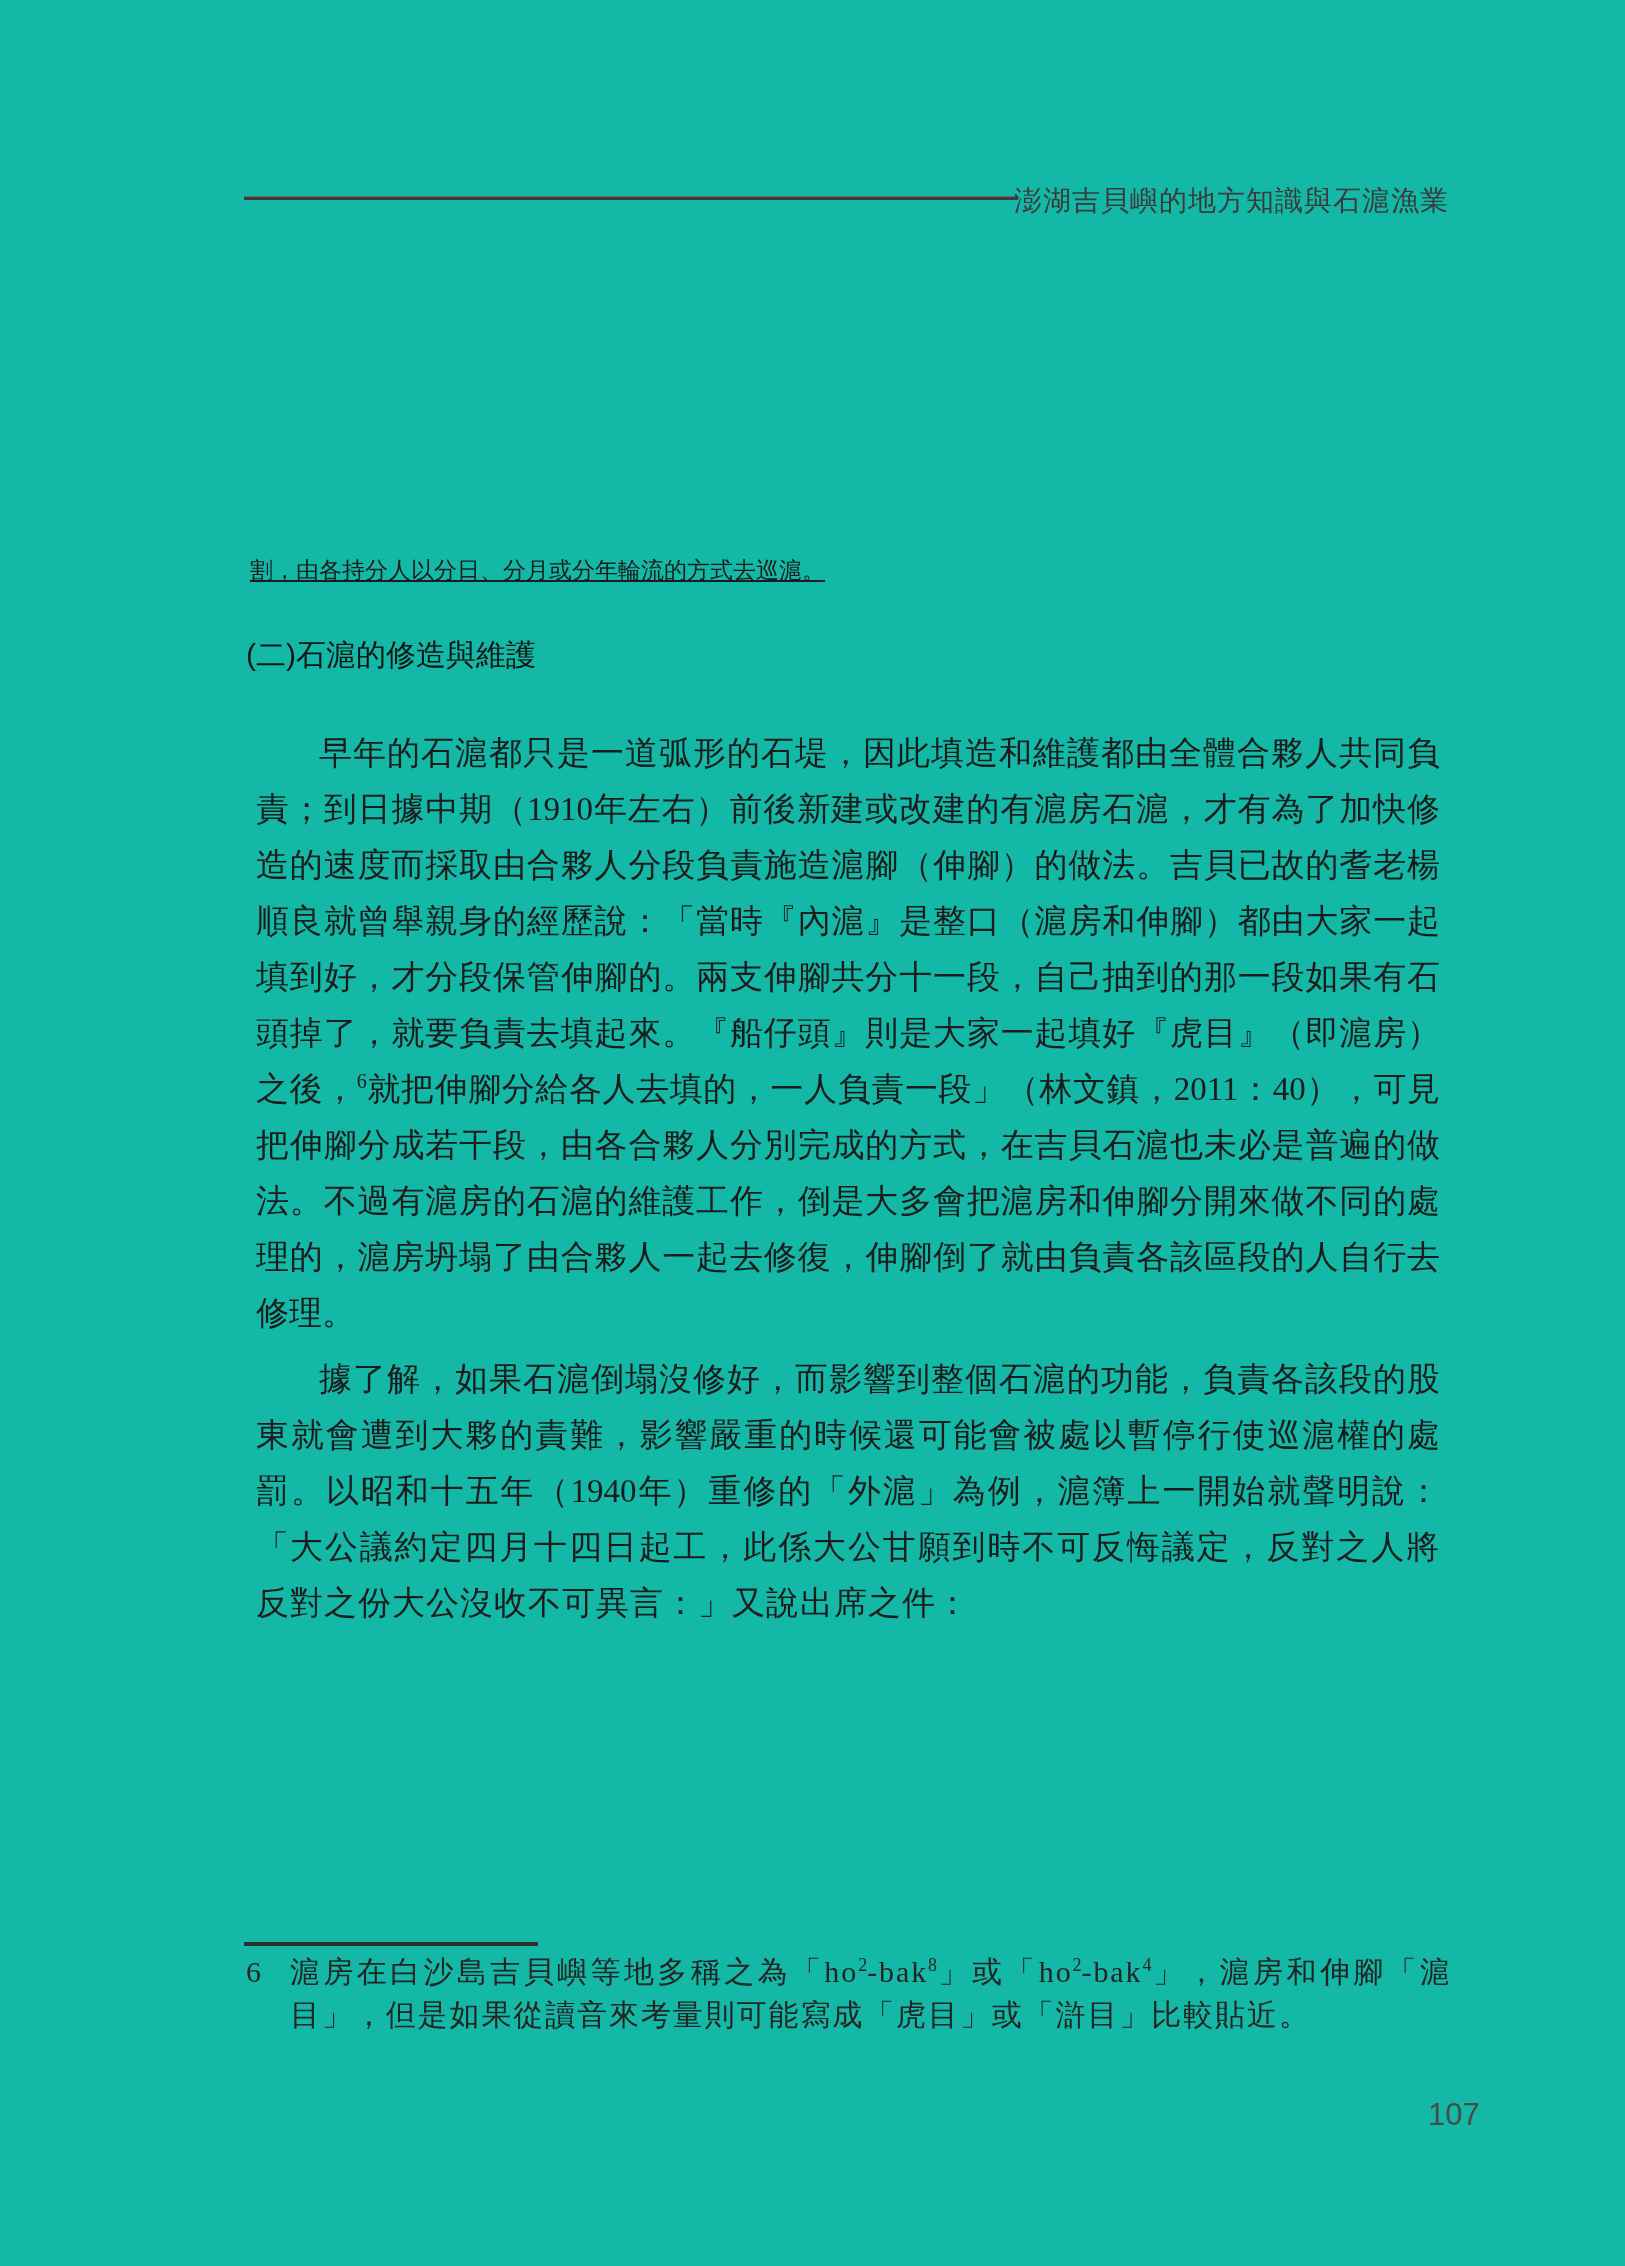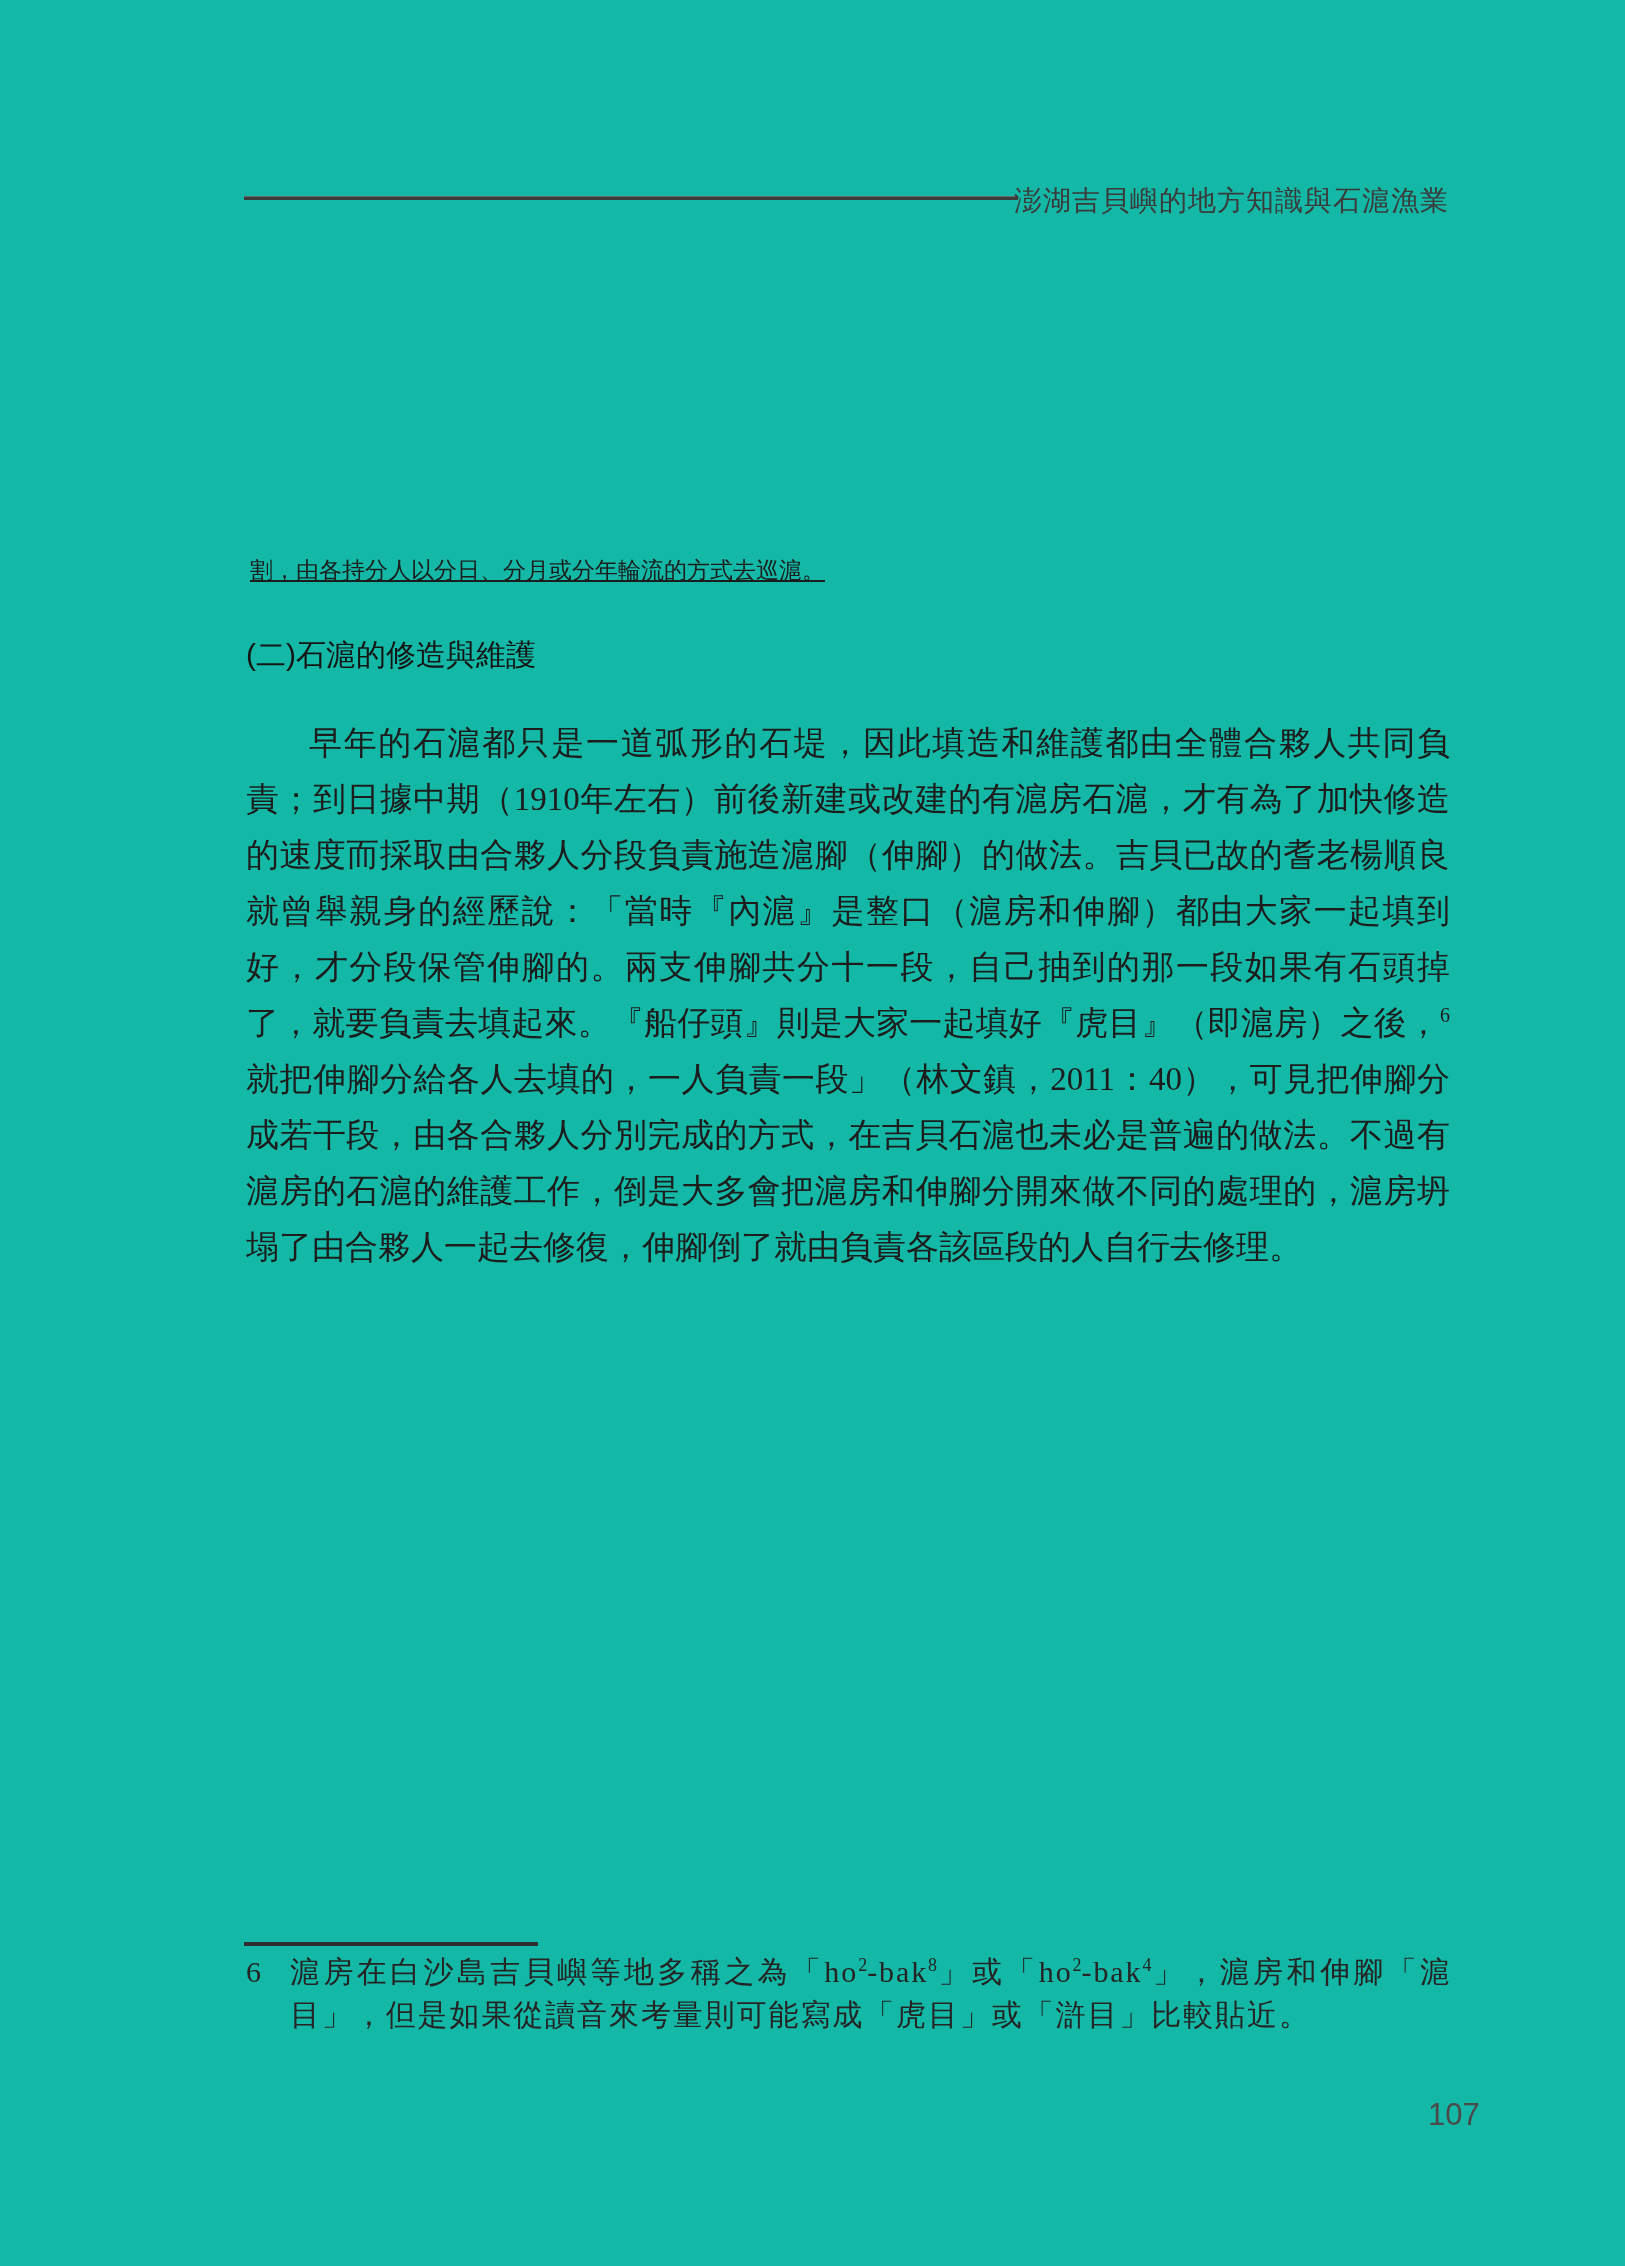--- a/index.html
+++ b/index.html
@@ -39,21 +39,21 @@
     color:#141414;
     white-space:nowrap;
   }
   .flow{
     position:absolute;left:246px;top:715px;
     width:1204px;
     font-size:33px;line-height:56px;
     text-align:justify;
     text-justify:inter-ideograph;
   }
-  .flow p{margin:0;}
+  .flow p{margin:10px;}
   .para{text-indent:63px;}
   .kai{letter-spacing:1px;}
   .fnref{
     font-size:20px;line-height:0;
     vertical-align:super;
   }
   .list{margin-top:13.4px;}
   .list-line{
     padding-left:63px;
     font-size:32.5px;line-height:56px;
@@ -99,20 +99,21 @@
   <div class="header-title">澎湖吉貝嶼的地方知識與石滬漁業</div>
 
   <div class="intro-line">割，由各持分人以分日、分月或分年輪流的方式去巡滬。</div>
 
   <h2 class="section-heading">(二)石滬的修造與維護</h2>
 
   <div class="flow">
 
     <p class="para"><span>早年的石滬都只是一道弧形的石堤，因此填造和維護都由全體合夥人共同負責；到日據中期（1910年左右）前後新建或改建的有滬房石滬，才有為了加快修造的速度而採取由合夥人分段負責施造滬腳（伸腳）的做法。吉貝已故的耆老楊順良就曾舉親身的經歷說：「當時『內滬』是整口（滬房和伸腳）都由大家一起填到好，才分段保管伸腳的。兩支伸腳共分十一段，自己抽到的那一段如果有石頭掉了，就要負責去填起來。『船仔頭』則是大家一起填好『虎目』（即滬房）之後，</span><sup class="fnref">6</sup><span>就把伸腳分給各人去填的，一人負責一段」（林文鎮，2011：40），可見把伸腳分成若干段，由各合夥人分別完成的方式，在吉貝石滬也未必是普遍的做法。不過有滬房的石滬的維護工作，倒是大多會把滬房和伸腳分開來做不同的處理的，滬房坍塌了由合夥人一起去修復，伸腳倒了就由負責各該區段的人自行去修理。</span></p>
 
+    <p class="para"><span>據了解，如果石滬倒塌沒修好，而影響到整個石滬的功能，負責各該段的股東就會遭到大夥的責難，影響嚴重的時候還可能會被處以暫停行使巡滬權的處罰。以昭和十五年（1940年）重修的「外滬」為例，滬簿上一開始就聲明說：「</span><span class="kai">大公議約定四月十四日起工，此係大公甘願到時不可反悔議定，反對之人將反對之份大公沒收不可異言：」又說出席之件：</span></p>
 
 
   </div>
 
   <div class="footnote-rule"></div>
 
   <div class="footnote">
     <span class="fn-marker">6</span>
     <span class="fn-body"><span>滬房在白沙島吉貝嶼等地多稱之為「ho</span><sup class="fn-sup">2</sup><span>-bak</span><sup class="fn-sup">8</sup><span>」或「ho</span><sup class="fn-sup">2</sup><span>-bak</span><sup class="fn-sup">4</sup><span>」，滬房和伸腳「滬目」，但是如果從讀音來考量則可能寫成「虎目」或「滸目」比較貼近。</span></span>
   </div>

